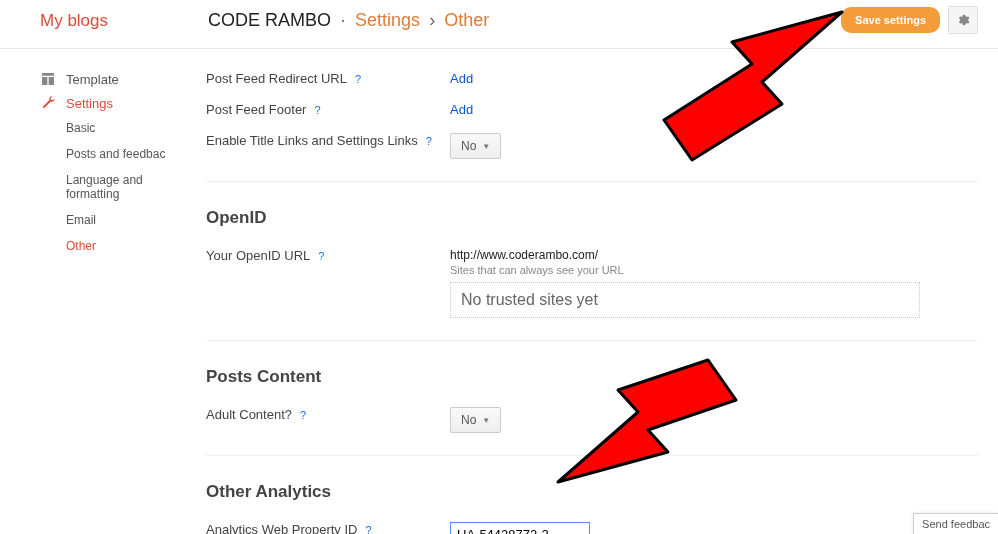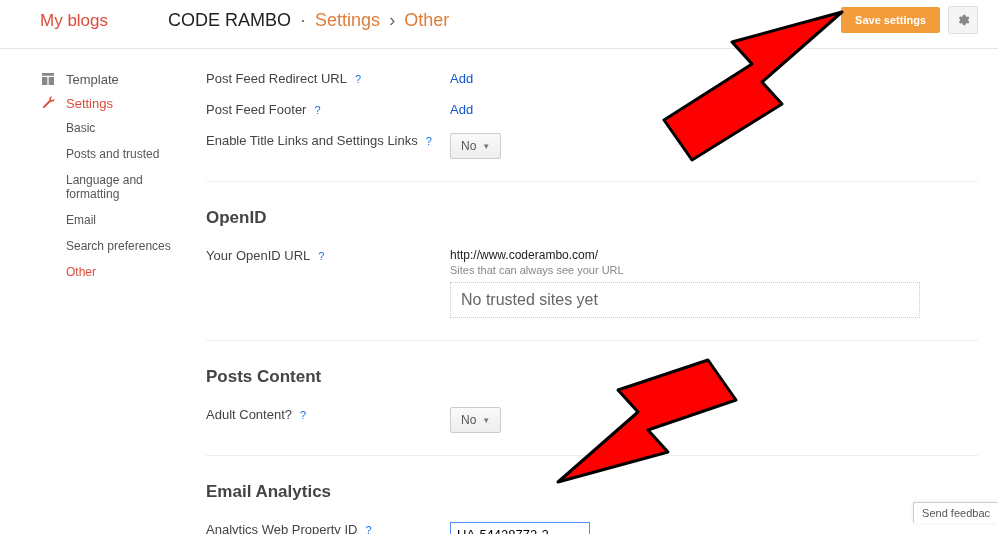--- a/index.html
+++ b/index.html
@@ -1,24 +1,24 @@
 <!DOCTYPE html>
 <html><head>
 <meta charset="utf-8">
 <style>
   * { box-sizing: border-box; margin: 0; padding: 0; }
   body { font-family: Arial, sans-serif; font-size: 13px; color: #333; background: #fff; width: 998px; height: 534px; overflow: hidden; position: relative; }
   .header { display: flex; align-items: center; justify-content: space-between; padding: 6px 20px 14px 40px; border-bottom: 1px solid #e6e6e6; }
-  .header-left { display: flex; align-items: baseline; gap: 60px; }
+  .header-left { display: flex; align-items: baseline; gap: 100px; }
   .my-blogs { color: #dd4b39; font-size: 17px; }
   .breadcrumb { font-size: 18px; color: #222; }
   .breadcrumb .sep { color: #666; margin: 0 4px; }
   .breadcrumb .orange { color: #dd7d39; }
   .header-right { display: flex; align-items: center; gap: 8px; }
-  .save-btn { background: #f39c3c; color: #fff; border: none; padding: 7px 14px; font-size: 11px; font-weight: bold; cursor: pointer; border-radius: 2px; }
+  .save-btn { background: #f39c3c; color: #fff; border: none; padding: 7px 14px; font-size: 11px; font-weight: bold; cursor: pointer; border-radius: 10px; }
   .gear-btn { background: #f5f5f5; border: 1px solid #ddd; width: 30px; height: 28px; display: flex; align-items: center; justify-content: center; cursor: pointer; border-radius: 2px; color: #666; }
   .layout { display: flex; }
   .sidebar { width: 198px; padding: 18px 0 0 40px; flex-shrink: 0; }
   .nav-item { display: flex; align-items: center; gap: 10px; padding: 4px 0; font-size: 13px; color: #555; cursor: pointer; }
   .nav-item.active .nav-label { color: #dd4b39; }
   .nav-icon { width: 16px; height: 16px; display: flex; align-items: center; justify-content: center; }
   .subnav { padding-left: 26px; }
   .subnav-item { padding: 6px 0; font-size: 12px; color: #555; cursor: pointer; }
   .subnav-item.active { color: #dd4b39; }
   .content { flex: 1; padding: 14px 20px 0 8px; }
@@ -28,21 +28,21 @@
   .row-value { flex: 1; }
   .link { color: #1155cc; cursor: pointer; font-size: 13px; }
   .select-btn { display: inline-flex; align-items: center; gap: 6px; border: 1px solid #ccc; background: linear-gradient(#fafafa,#eee); padding: 5px 10px; font-size: 12px; color: #555; cursor: pointer; border-radius: 2px; }
   .section-title { font-size: 17px; color: #444; padding: 26px 0 12px 0; }
   .openid-url { color: #222; font-size: 12px; }
   .subtext { color: #888; font-size: 11px; margin-top: 2px; }
   .trusted-box { border: 1px dotted #ccc; padding: 8px 10px; margin-top: 6px; font-size: 16px; color: #666; width: 470px; }
   .input-field { border: 1px solid #4d90fe; padding: 4px 6px; font-size: 13px; width: 140px; outline: none; font-family: Arial; }
   .input-field.spellchecked { text-decoration: underline wavy red; text-decoration-skip-ink: none; }
   .divider { border-top: 1px solid #eee; margin: 14px 0 0 0; }
-  .feedback { position: absolute; bottom: 11px; right: 0; border: 1px solid #ccc; border-right: none; border-bottom: none; background: #fff; padding: 4px 8px; font-size: 11px; color: #555; cursor: pointer; box-shadow: 0 0 4px rgba(0,0,0,.08); }
+  .feedback { position: absolute; bottom: 0; right: 0; border: 1px solid #ccc; border-right: none; border-bottom: none; background: #fff; padding: 4px 8px; font-size: 11px; color: #555; cursor: pointer; box-shadow: 0 0 4px rgba(0,0,0,.08); }
   .arrow { position: absolute; pointer-events: none; }
   .caret { font-size: 8px; color: #777; }
 </style>
 </head>
 <body>
 
 <div class="header">
   <div class="header-left">
     <a class="my-blogs">My blogs</a>
     <div class="breadcrumb">
@@ -76,24 +76,23 @@
     <div class="nav-item active">
       <span class="nav-icon">
         <svg width="16" height="16" viewBox="0 0 24 24" fill="#dd4b39">
             <path d="M22 6a4 4 0 01-5.6 3.7L6 20l-2-2L14.3 7.6A4 4 0 0118 2l-2 4 2 2 4-2z"></path>
           </svg>
       </span>
       <span class="nav-label">Settings</span>
     </div>
     <div class="subnav">
       <div class="subnav-item">Basic</div>
-      <div class="subnav-item">Posts and trusted</div>
+      <div class="subnav-item">Posts and feedbac</div>
       <div class="subnav-item">Language and formatting</div>
       <div class="subnav-item">Email</div>
-      <div class="subnav-item">Search preferences</div>
       <div class="subnav-item active">Other</div>
     </div>
   </div>
 
   <div class="content">
 
     <div class="row">
       <div class="row-label">
         <span>Post Feed Redirect URL</span>
         <span class="help">?</span>
@@ -148,21 +147,21 @@
       <div class="row-value">
         <button class="select-btn">
           <span>No</span>
           <span class="caret">▼</span>
         </button>
       </div>
     </div>
 
     <div class="divider"></div>
 
-    <h2 class="section-title">Email Analytics</h2>
+    <h2 class="section-title">Other Analytics</h2>
     <div class="row">
       <div class="row-label">
         <span>Analytics Web Property ID</span>
         <span class="help">?</span>
       </div>
       <div class="row-value">
         <input class="input-field spellchecked" type="text" value="UA-54428772-2" style="">
       </div>
     </div>
 

